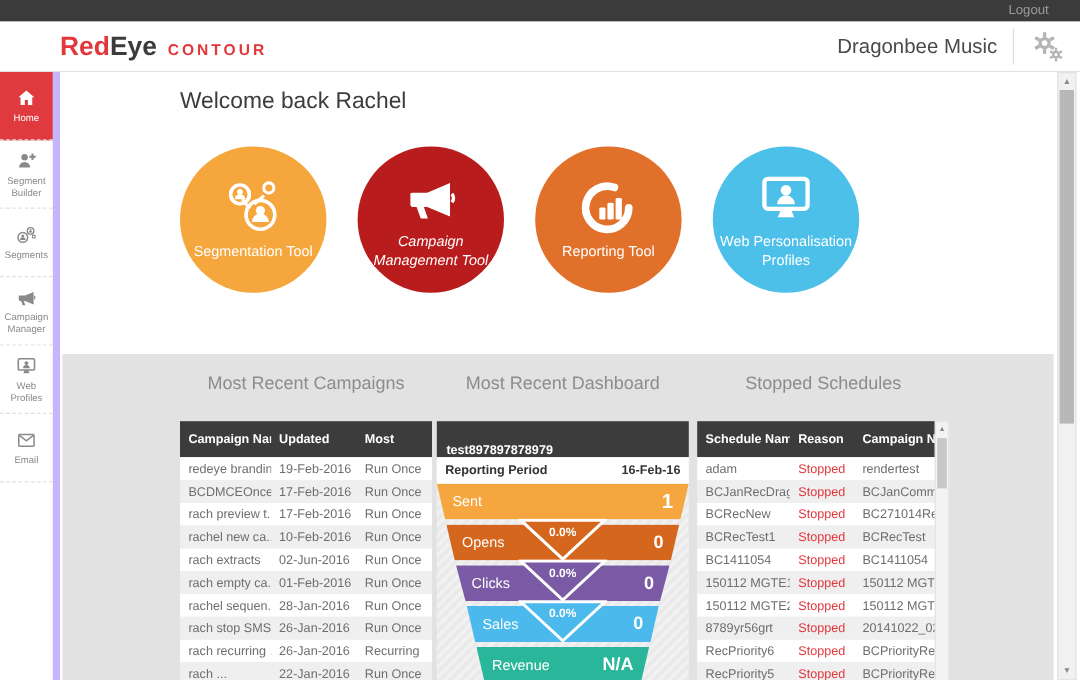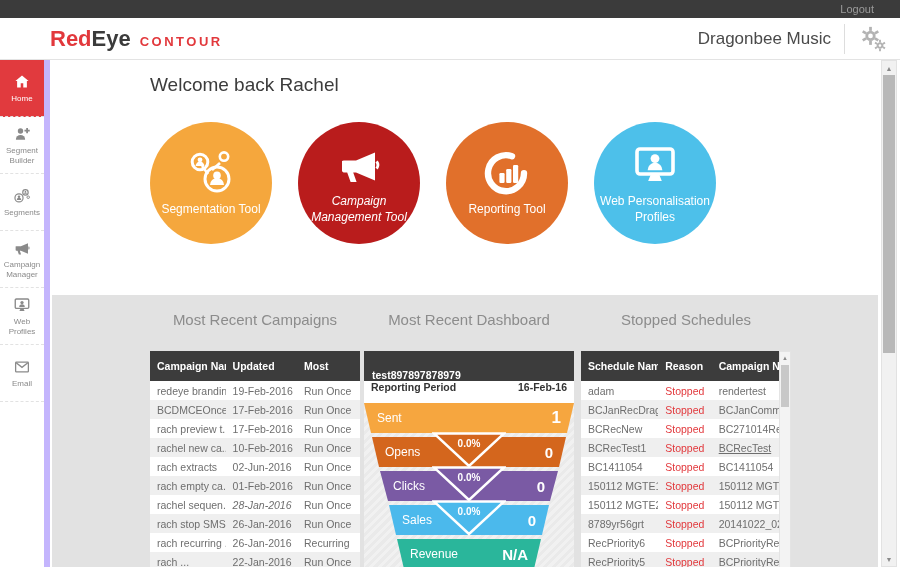--- a/index.html
+++ b/index.html
@@ -53,21 +53,21 @@
   .th { color:#fff; font-size:10.5px; font-weight:bold; padding-left:7px; white-space:nowrap; overflow:hidden; }
   .trow { height:19px; display:flex; align-items:center; background:#fff; }
   .trow.alt { background:#efefef; }
   .td { font-size:10.5px; color:#6e6e6e; padding-left:7px; white-space:nowrap; overflow:hidden; }
   .td.red { color:#e2383c; }
 
   
   .p-dash { background:repeating-linear-gradient(135deg,#f1f1f1 0 3px,#eaeaea 3px 6px); }
   .dash-head { background:#3c3c3c; height:30px; display:flex; align-items:flex-end; }
   .dash-head span { color:#fff; font-size:10.5px; font-weight:bold; padding-left:8px; }
-  .dash-period { background:#fff; height:22px; display:flex; align-items:flex-start; justify-content:space-between; padding:0 7px; font-size:10.5px; font-weight:bold; color:#333; }
+  .dash-period { background:#fff; height:22px; display:flex; align-items:center; justify-content:space-between; padding:0 7px; font-size:10.5px; font-weight:bold; color:#333; }
   .funnel { position:relative; height:170px; }
   .funnel-seg { position:absolute; left:0; width:100%; height:30px; }
   .f-label { position:absolute; top:50%; transform:translateY(-50%); color:#fff; font-size:12px; }
   .f-value { position:absolute; top:50%; transform:translateY(-50%); color:#fff; font-size:15px; font-weight:bold; }
   .f-value.big { font-size:17px; }
   .f-tri { position:absolute; left:68px; z-index:2; }
   svg text { font-family:"Liberation Sans",sans-serif; }
 
   
   .p-stop { display:flex; }
@@ -280,21 +280,21 @@
               <span class="td" style="width: 34%;">02-Jun-2016</span>
               <span class="td" style="width: 30%;">Run Once</span>
             </div>
             <div class="trow alt">
               <span class="td" style="width: 36%;">rach empty ca...</span>
               <span class="td" style="width: 34%;">01-Feb-2016</span>
               <span class="td" style="width: 30%;">Run Once</span>
             </div>
             <div class="trow">
               <span class="td" style="width: 36%;">rachel sequen...</span>
-              <span class="td" style="width: 34%; font-style: italic;">28-Jan-2016</span>
+              <span class="td" style="width: 34%;">28-Jan-2016</span>
               <span class="td" style="width: 30%;">Run Once</span>
             </div>
             <div class="trow alt">
               <span class="td" style="width: 36%;">rach stop SMS ...</span>
               <span class="td" style="width: 34%;">26-Jan-2016</span>
               <span class="td" style="width: 30%;">Run Once</span>
             </div>
             <div class="trow">
               <span class="td" style="width: 36%;">rach recurring ...</span>
               <span class="td" style="width: 34%;">26-Jan-2016</span>
@@ -369,21 +369,21 @@
                 <span class="td" style="width: 34%;">BCJanCommis...</span>
               </div>
               <div class="trow">
                 <span class="td" style="width: 39%;">BCRecNew</span>
                 <span class="td red" style="width: 27%;">Stopped</span>
                 <span class="td" style="width: 34%;">BC271014Rec</span>
               </div>
               <div class="trow alt">
                 <span class="td" style="width: 39%;">BCRecTest1</span>
                 <span class="td red" style="width: 27%;">Stopped</span>
-                <span class="td" style="width: 34%; text-decoration: underline;">BCRecTest</span>
+                <span class="td" style="width: 34%;">BCRecTest</span>
               </div>
               <div class="trow">
                 <span class="td" style="width: 39%;">BC1411054</span>
                 <span class="td red" style="width: 27%;">Stopped</span>
                 <span class="td" style="width: 34%;">BC1411054</span>
               </div>
               <div class="trow alt">
                 <span class="td" style="width: 39%;">150112 MGTE1</span>
                 <span class="td red" style="width: 27%;">Stopped</span>
                 <span class="td" style="width: 34%;">150112 MGT C1</span>

